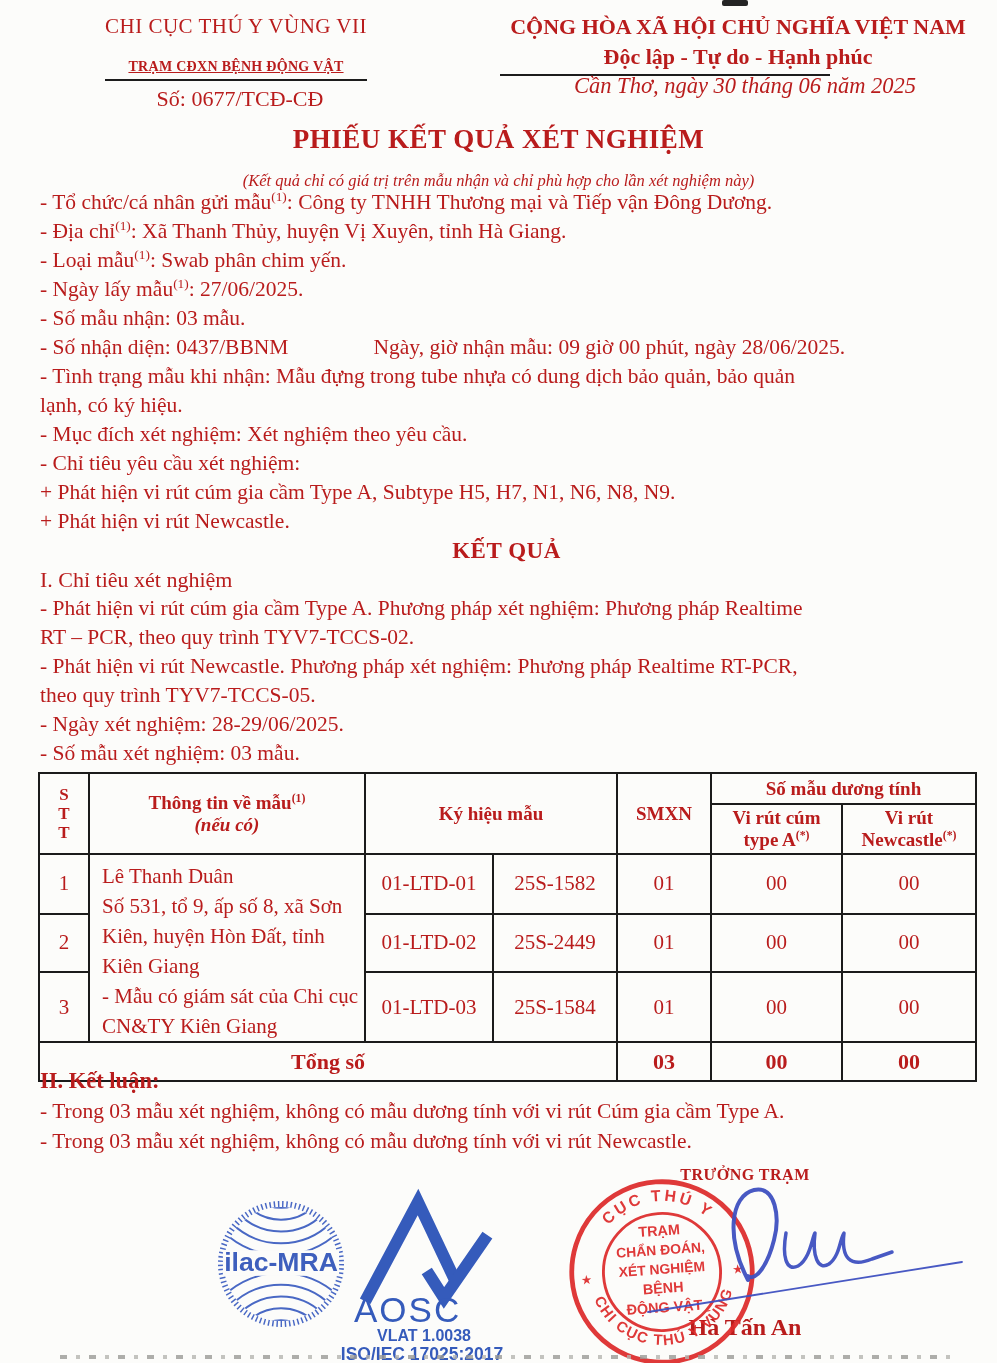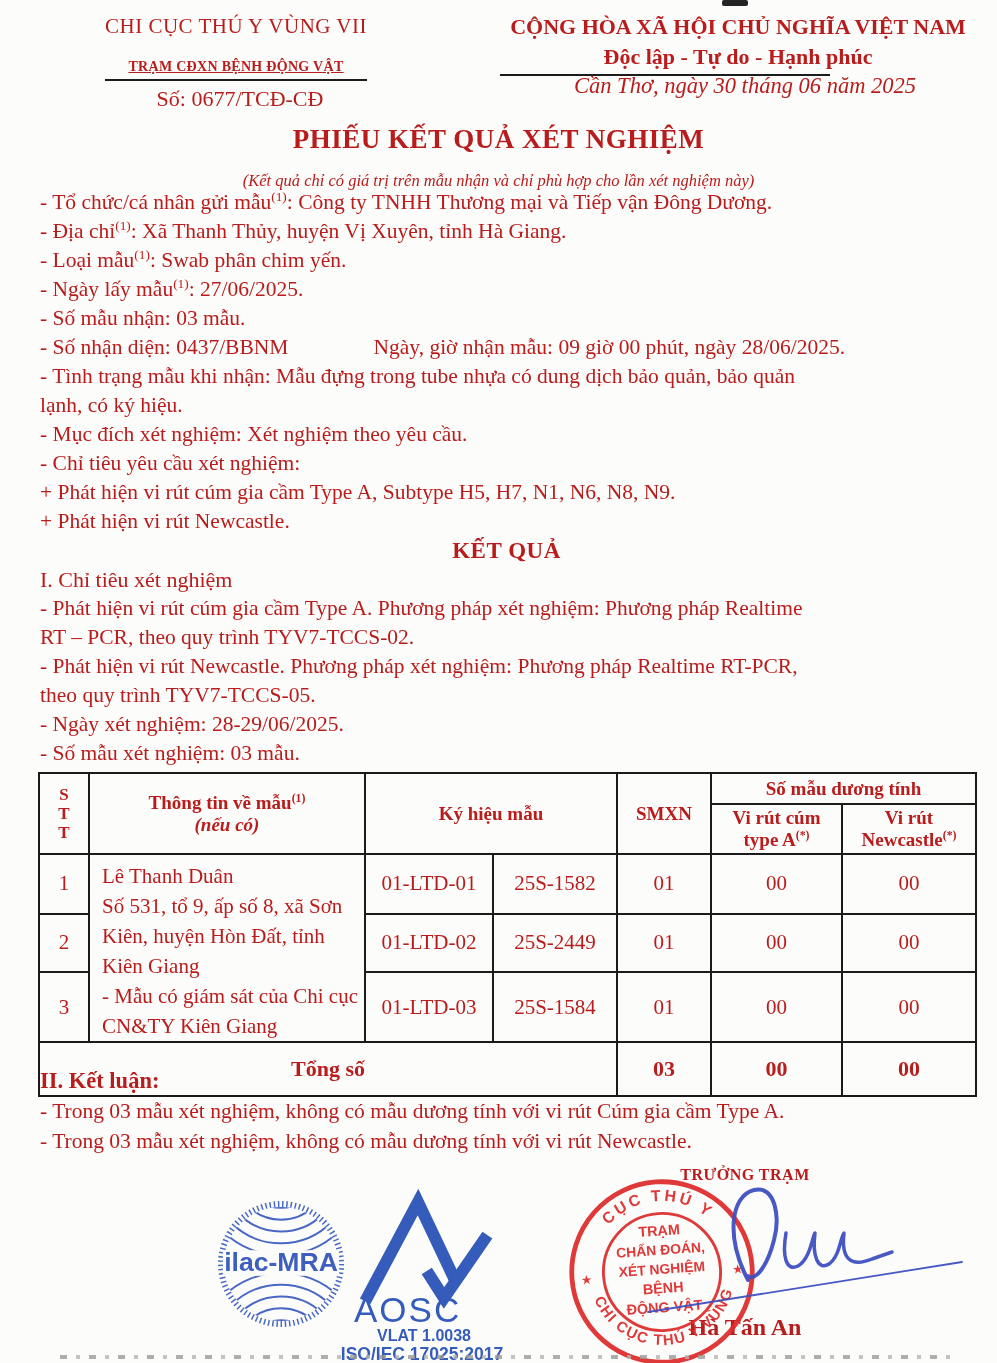--- a/index.html
+++ b/index.html
@@ -50,21 +50,21 @@
     padding:0 4px;
     text-align:center;vertical-align:middle;
     overflow:hidden;
   }
   .rtable th{font-size:19px;font-weight:bold;padding:2px 4px;}
   .th-stt div{line-height:19px;font-size:17px;}
   .info-note{font-style:italic;font-weight:bold;font-size:19px;}
   .group-row th{height:25px;line-height:22px;}
   .sub-row th{height:43px;line-height:22px;}
   .r1{height:57px;} .r2{height:56px;} .r3{height:67px;}
-  .total-row{height:54px;padding-left:34px;}
+  .total-row{height:39px;padding-left:34px;}
   .total-row td{font-weight:bold;font-size:22px;}
   .info-cell{
     text-align:left !important;vertical-align:top !important;
     padding:6px 6px 0 12px !important;
     font-size:21px;line-height:30px;
   }
 
   
   .conclusion{left:40px;top:1066px;width:933px;font-size:21.5px;line-height:30px;}
   .concl-title{font-weight:bold;font-size:22.5px;}

